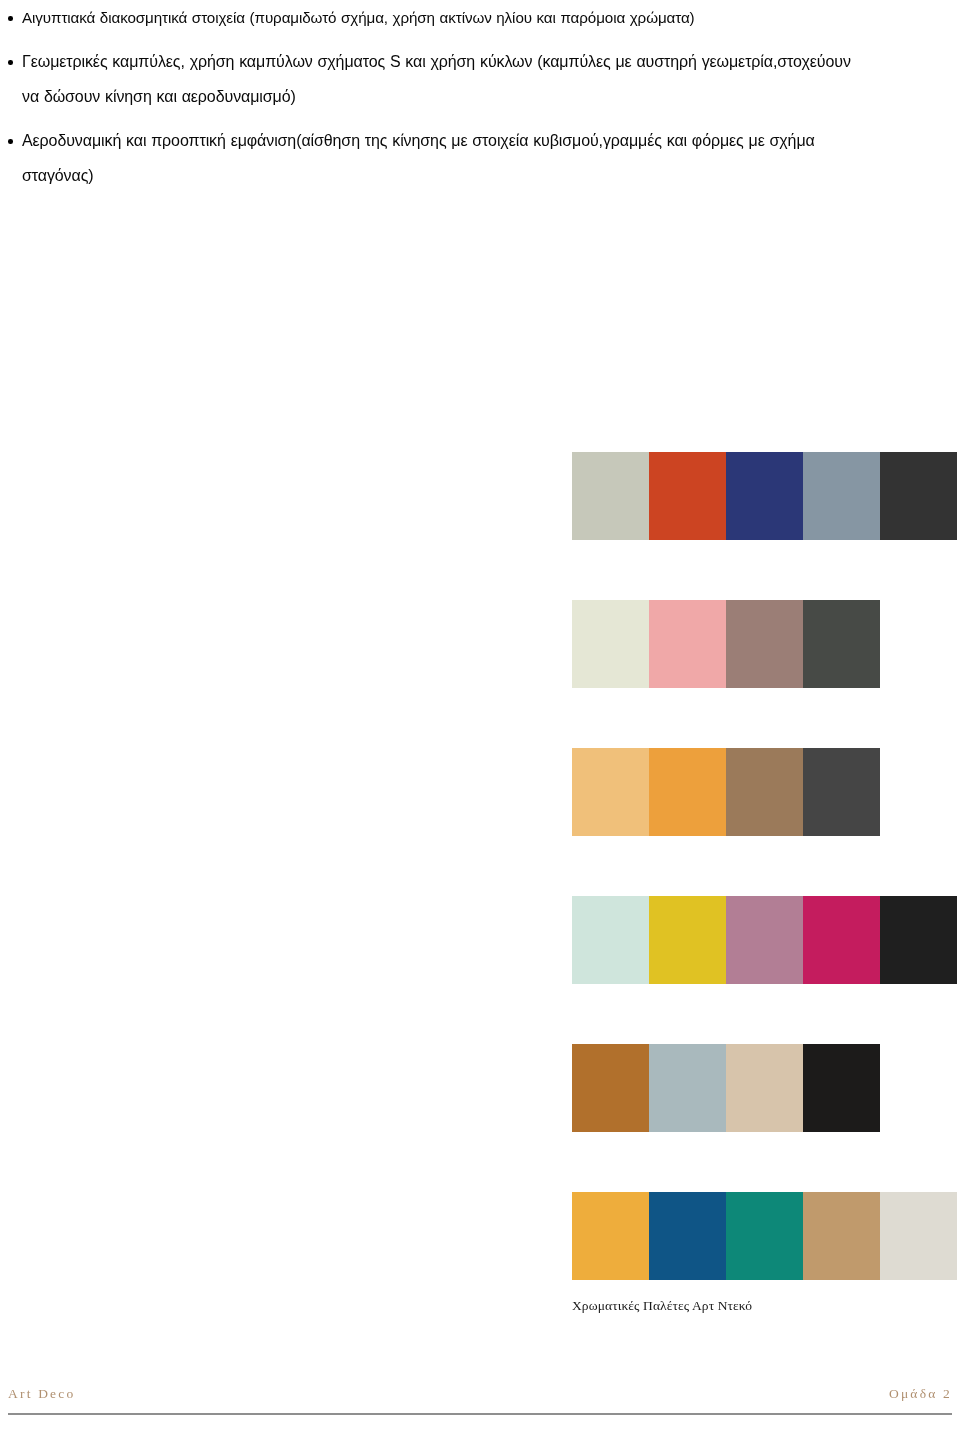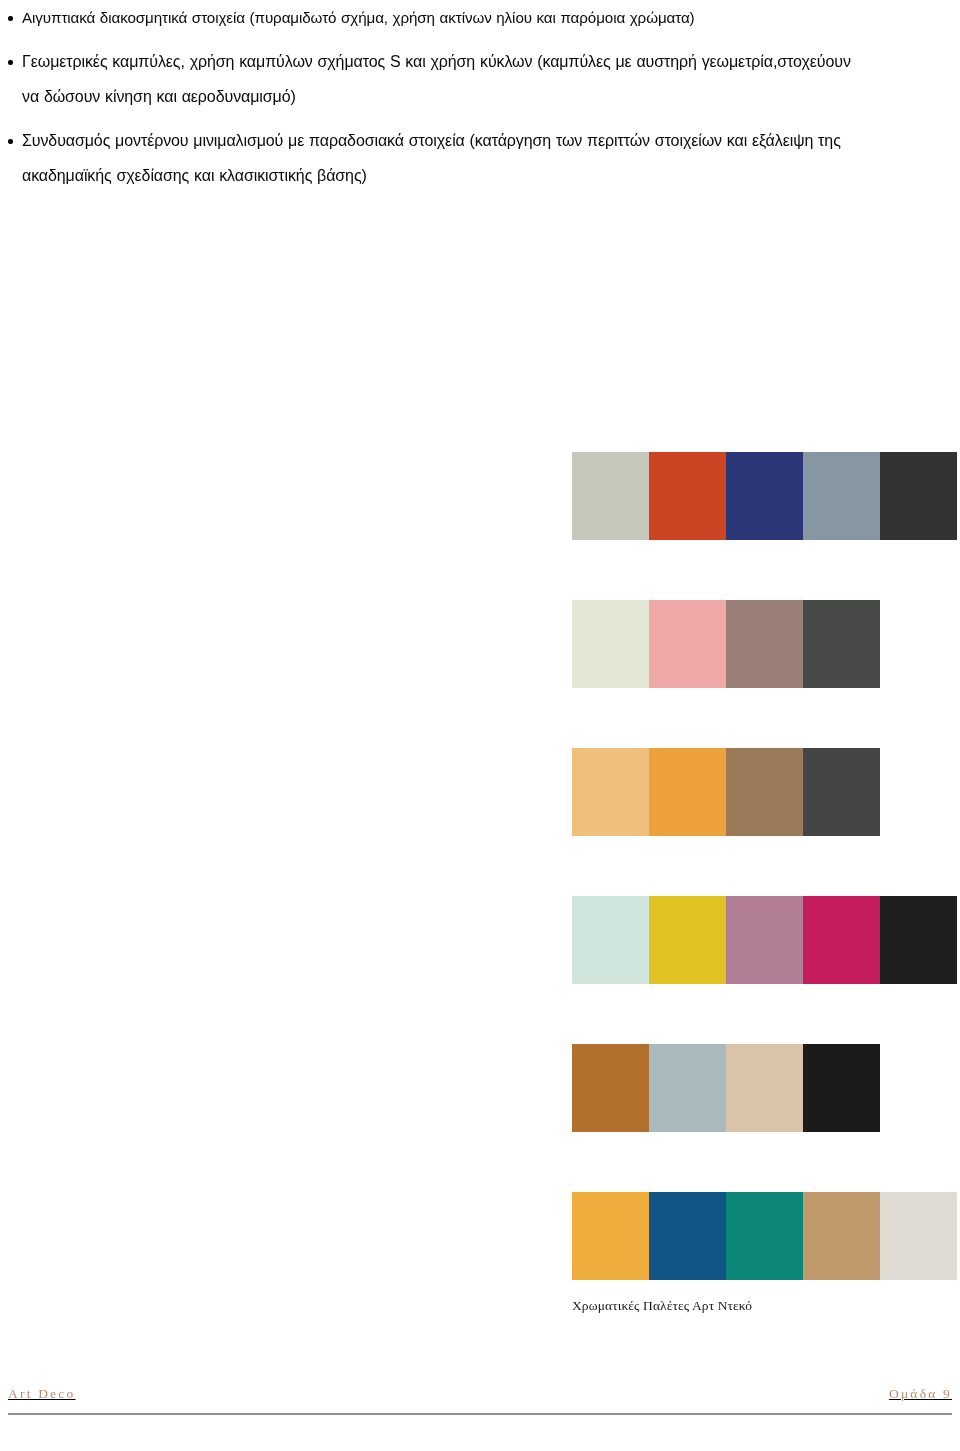--- a/index.html
+++ b/index.html
@@ -80,21 +80,20 @@
     letter-spacing: 0.1px;
     white-space: nowrap;
   }
 
   
   .page-footer {
     position: absolute;
     left: 0;
     top: 1386px;
     width: 960px;
-    text-decoration: underline;
   }
   .footer-row {
     position: relative;
     display: flex;
     justify-content: space-between;
     align-items: baseline;
     padding: 0 8px 0 8px;
     font-family: "Liberation Serif", serif;
     font-size: 13.5px;
     color: #b09070;
@@ -121,21 +120,21 @@
 <body>
 
 <ul class="bullet-list">
   <li class="bullet-item first">
     <span>Αιγυπτιακά διακοσμητικά στοιχεία (πυραμιδωτό σχήμα, χρήση ακτίνων ηλίου και παρόμοια χρώματα)</span>
   </li>
   <li class="bullet-item">
     <span>Γεωμετρικές καμπύλες, χρήση καμπύλων σχήματος S και χρήση κύκλων (καμπύλες με αυστηρή γεωμετρία,στοχεύουν να δώσουν κίνηση και αεροδυναμισμό)</span>
   </li>
   <li class="bullet-item">
-    <span>Συνδυασμός μοντέρνου μινιμαλισμού με παραδοσιακά στοιχεία (κατάργηση των περιττών στοιχείων και εξάλειψη της ακαδημαϊκής σχεδίασης  και κλασικιστικής βάσης)</span>
+    <span>Αεροδυναμική και προοπτική εμφάνιση(αίσθηση της κίνησης με στοιχεία κυβισμού,γραμμές και φόρμες με σχήμα σταγόνας)</span>
   </li>
 </ul>
 
 <figure class="palette-figure" style="margin:12px;">
   <div id="palette-rows">
       <div class="palette-row row-5swatch">
         <div class="swatch" style="background: rgb(198, 200, 186);"></div>
         <div class="swatch" style="background: rgb(204, 68, 34);"></div>
         <div class="swatch" style="background: rgb(43, 55, 119);"></div>
         <div class="swatch" style="background: rgb(134, 150, 163);"></div>
@@ -173,16 +172,16 @@
         <div class="swatch" style="background: rgb(192, 154, 108);"></div>
         <div class="swatch" style="background: rgb(222, 219, 210);"></div>
       </div>
     </div>
   <figcaption class="figure-caption">Χρωματικές Παλέτες Αρτ Ντεκό</figcaption>
 </figure>
 
 <div class="page-footer">
   <div class="footer-row" style="color: rgb(176, 144, 112);">
     <span class="footer-left">Art Deco</span>
-    <span class="footer-right">Ομάδα 9</span>
+    <span class="footer-right">Ομάδα 2</span>
   </div>
   <hr class="footer-rule" style="border-top-color: rgb(143, 143, 143);">
 </div>
 
 </body></html>

